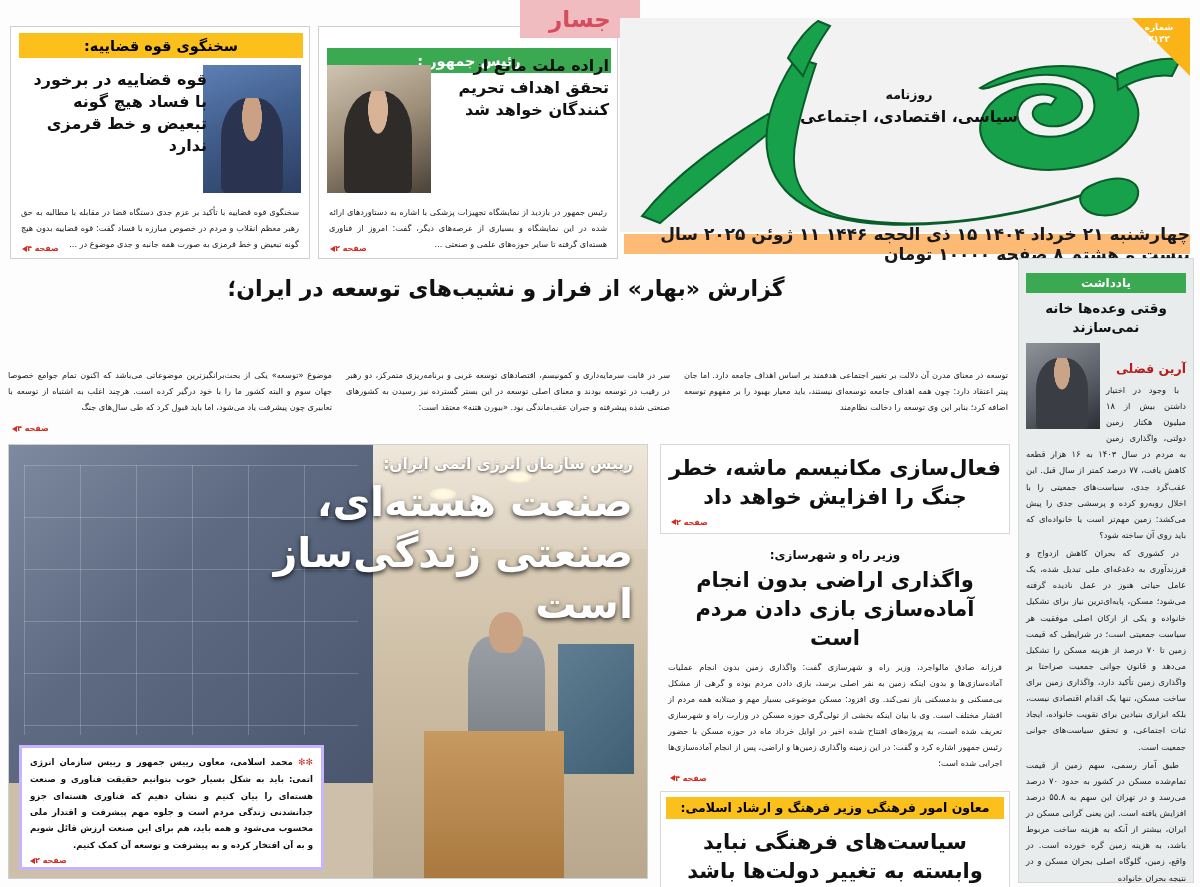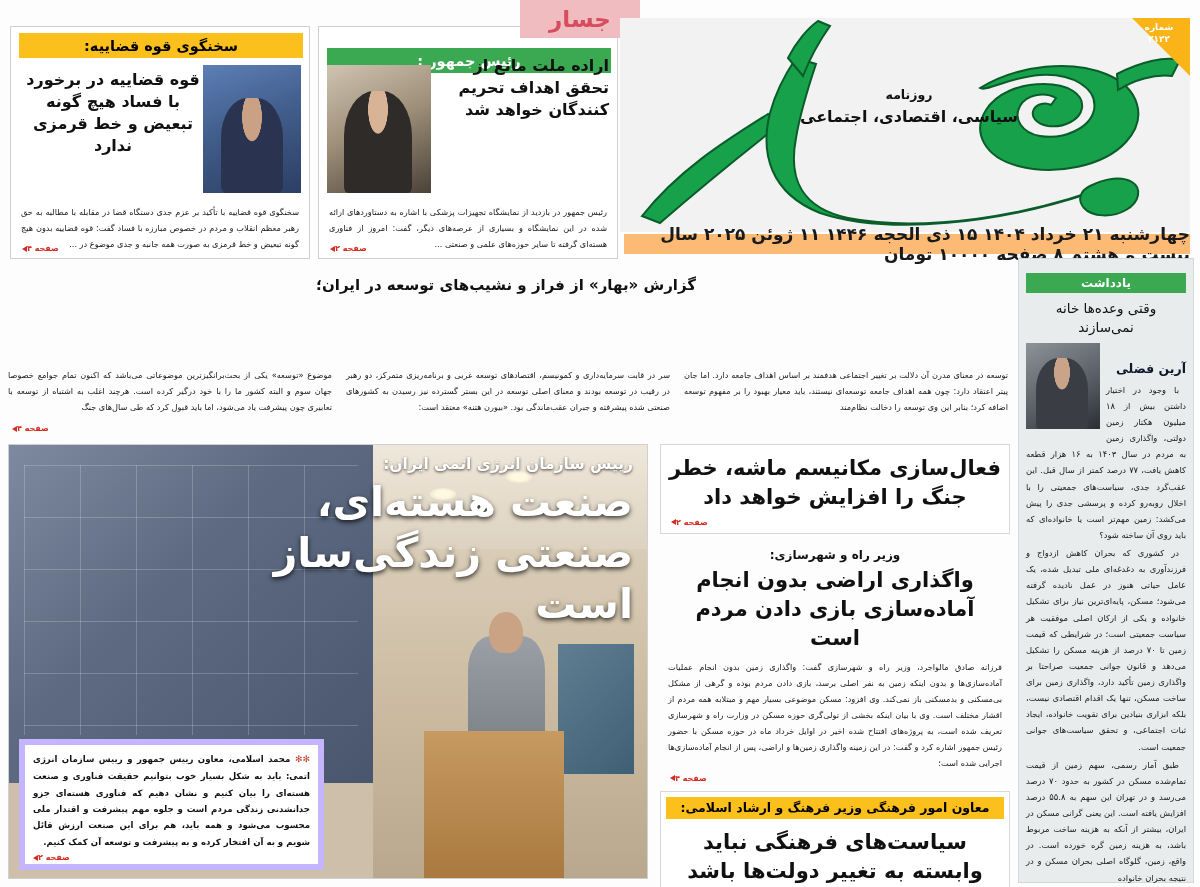--- a/index.html
+++ b/index.html
@@ -30,21 +30,21 @@
     border-top:3.5px solid transparent; border-bottom:3.5px solid transparent;
     border-right:5px solid #d42a20; vertical-align: middle; margin-left: 2px; }
 
   .photo { background: #b9c3cf; overflow: hidden; position: relative; }
 
   
   #box-judiciary { left: 10px; top: 26px; width: 300px; height: 233px;
      border: 1px solid #cfcfcf; background: #fff; }
   #box-judiciary .banner { position:absolute; left:8px; top:6px; width:284px; height:25px; font-size:14.5px; }
   #jud-photo { position:absolute; right:8px; top:38px; width:98px; height:128px; }
-  #jud-headline { position:absolute; left:8px; top:42px; width:188px; font-size:16px; }
+  #jud-headline { position:absolute; left:8px; top:42px; width:188px; font-size:16px; text-align:right; }
   #jud-body { position:absolute; left:10px; right:10px; top:178px; }
   #jud-mark { position:absolute; left:9px; bottom:5px; }
 
   
   #box-president { left: 318px; top: 26px; width: 300px; height: 233px;
      border: 1px solid #cfcfcf; background: #fff; }
   #box-president .banner { position:absolute; left:8px; top:6px; width:284px; height:25px; font-size:14.5px;margin-top:15px; }
   #pres-photo { position:absolute; left:8px; top:38px; width:104px; height:128px; }
   #pres-headline { position:absolute; right:8px; top:28px; width:182px; font-size:16px; text-align:right; }
   #pres-body { position:absolute; left:10px; right:10px; top:178px; }
@@ -61,21 +61,21 @@
   #masthead-sub .l1 { font-size:12.5px; line-height:1.5; }
   #masthead-sub .l2 { font-size:16px; line-height:1.5; }
   #datebar { left:624px; top:234px; width:566px; height:20px; background:#fdba74;
      display:flex; align-items:center; justify-content:center;
      font-size:17px; font-weight:bold; color:#1a1a1a; }
   #pink-strip { left:520px; top:0px; width:120px; height:38px; background:#f0bcc0; }
   #pink-strip span { display:block; text-align:center; font-size:23px; font-weight:bold;
      color:#d23a4e; line-height:38px; letter-spacing:6px; opacity:.85; }
 
   
-  #kicker { left:0; top:276px; width:1012px; text-align:center; font-size:15px;
+  #kicker { left:0; top:276px; width:1012px; text-align:center; font-size:22px;
      font-weight:bold; color:#111; letter-spacing:-.3px; }
   #main-headline { left:0; top:296px; width:1012px; text-align:center; font-size:45px;
      font-weight:bold; color:#0d0d0d; letter-spacing:-1.5px; line-height:1.18; }
   #lead-cols { left:8px; top:368px; width:1000px; height:62px;
      display:flex; flex-direction:row; gap:14px; }
   #lead-cols .col { flex:1; }
   #lead-mark { left:10px; top:424px; }
 
   
   #photo-story { left:8px; top:444px; width:640px; height:435px;
@@ -83,42 +83,42 @@
   #story-img { position:absolute; inset:0; }
   #story-kicker { position:absolute; right:14px; top:10px; width:380px;
      font-size:15.5px; font-weight:bold; color:#fff; text-align:right;
      text-shadow:0 1px 3px rgba(0,0,0,.75); letter-spacing:-.3px; }
   #story-headline { position:absolute; right:14px; top:32px; width:420px;
      font-size:41px; font-weight:bold; color:#fff; text-align:right; line-height:1.24;
      text-shadow:0 2px 5px rgba(0,0,0,.8); letter-spacing:-1px; }
   #plus15 { position:absolute; left:215px; bottom:82px; color:#fff; font-size:20px;
      font-weight:bold; direction:ltr; text-shadow:0 1px 3px rgba(0,0,0,.7); }
   #story-caption { position:absolute; left:10px; bottom:8px; width:305px;
-     background:#fff; border:6px solid #c4b5fd; padding:6px 8px 14px 8px; }
+     background:#fff; border:3px solid #c4b5fd; padding:6px 8px 14px 8px; }
   #story-caption .txt { font-size:8.6px; line-height:1.9; color:#111; text-align:justify; font-weight:bold; }
   #story-caption .star { color:#c0392b; font-size:9px; }
   #cap-mark { position:absolute; left:6px; bottom:2px; }
 
   
   #mid-col { left:660px; top:444px; width:350px; }
   .mid-box { border:1px solid #d8d8d8; background:#fff; margin-bottom:10px; padding:0 0 6px 0; position:relative; }
   .mid-box .banner { margin:5px 5px 0 5px; height:22px; font-size:12.5px; }
   .mid-box .hl { padding:9px 8px 4px 8px; font-size:21px; }
   .mid-box .mark { padding:2px 0 0 8px; text-align:left; }
   .mid-plain { padding:4px 8px 2px 8px; position:relative; }
   .mid-plain .kick { font-size:12px; font-weight:bold; text-align:center; color:#111; margin-bottom:4px; }
   .mid-plain .hl { font-size:21px; margin-bottom:7px; }
 
   
   #sidebar { left:1018px; top:258px; width:176px; height:625px;
      background:#e9ecec; border:1px solid #d4d8d8; padding:14px 7px 4px 7px; }
   #sidebar .banner { height:20px; font-size:12px; margin-bottom:6px; background:#3aa951; color:#fff; }
-  #side-title { font-size:13.5px; font-weight:normal; text-align:center; color:#111;
+  #side-title { font-size:13.5px; font-weight:bold; text-align:center; color:#111;
      margin-bottom:6px; line-height:1.4; letter-spacing:-.3px; }
-  #side-author { font-size:12.5px; font-weight:bold; color:#0f172a; margin:24px 0 6px 0; }
+  #side-author { font-size:12.5px; font-weight:bold; color:#b91c1c; margin:24px 0 6px 0; }
   #side-photo { float:left; width:74px; height:86px; margin:0 6px 4px 0; }
   #side-body { font-size:8.4px; line-height:1.92; color:#1a1a1a; text-align:justify; }
   #side-body p { margin-bottom:2px; text-indent:7px; }
 
   
   .ph-a { background:
       linear-gradient(160deg,#5d7fb5 0%,#415e8c 45%,#2c3f63 100%); }
   .ph-a::after { content:""; position:absolute; left:18%; top:26%; width:64%; height:74%;
       background:radial-gradient(ellipse at 50% 20%,#caa184 0 22%,#2a3350 23% 100%); border-radius:42% 42% 8% 8%; }
   .ph-b { background: linear-gradient(155deg,#cfc4b2 0%,#9d8e78 48%,#4a4138 100%); }

